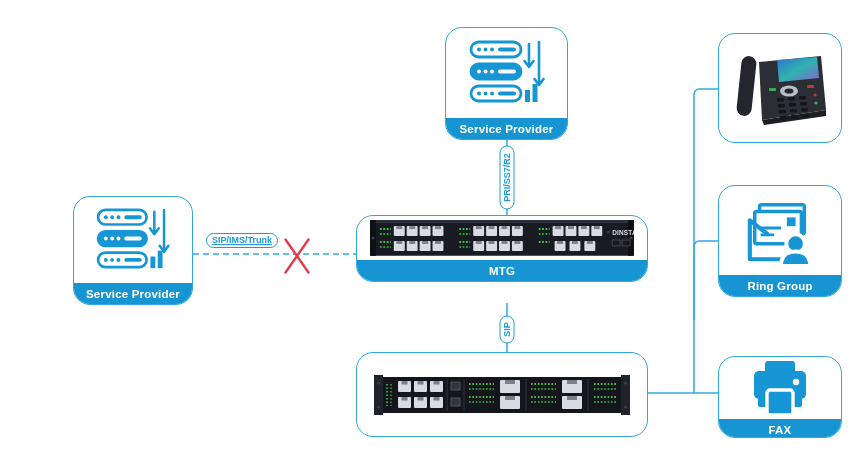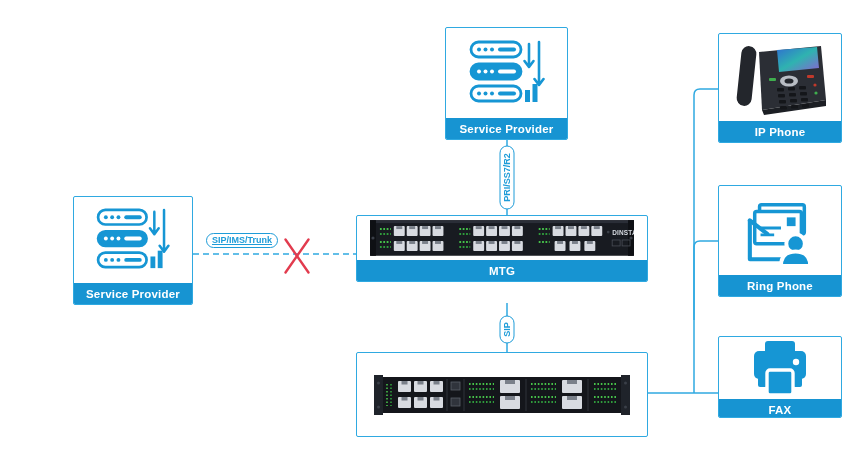--- a/index.html
+++ b/index.html
@@ -1,19 +1,19 @@
 <!DOCTYPE html>
 <html><head>
 <meta charset="utf-8">
 <style>
   html,body{margin:0;padding:0;background:#fff;}
   .canvas{position:relative;width:858px;height:460px;background:#fff;overflow:hidden;
           font-family:"Liberation Sans",sans-serif;}
   .wires{position:absolute;left:0;top:0;z-index:1;}
-  .node{position:absolute;border:1.6px solid #2fa9e1;border-radius:2px;background:#fff;
+  .node{position:absolute;border:1.6px solid #2fa9e1;border-radius:17px;background:#fff;
         display:flex;flex-direction:column;overflow:hidden;z-index:2;box-sizing:border-box;}
   .node-body{flex:1;display:flex;align-items:center;justify-content:center;}
   .node-label{height:21px;flex:0 0 21px;background:#1794d2;color:#fff;font-size:11.5px;
         font-weight:bold;display:flex;align-items:center;justify-content:center;letter-spacing:.2px;}
   .pill{position:absolute;z-index:3;background:#fff;border:1.3px solid #1e9cd8;color:#1e9cd8;
         border-radius:9px;font-size:9px;font-weight:bold;line-height:13px;padding:0 5px;
         white-space:nowrap;text-align:center;box-sizing:border-box;}
   .pill.vert{transform:rotate(-90deg);transform-origin:center;}
   .xmark{position:absolute;z-index:4;}
 </style>
@@ -263,45 +263,44 @@
             <rect x="58" y="62" width="7" height="3.4" rx="1"></rect>
             <rect x="69" y="61" width="7" height="3.4" rx="1"></rect>
           <rect x="48" y="69" width="7" height="3.4" rx="1"></rect>
             <rect x="59" y="68" width="7" height="3.4" rx="1"></rect>
             <rect x="70" y="67" width="7" height="3.4" rx="1"></rect>
         </g>
         <circle cx="83" cy="48" r="1.6" fill="#c0392b"></circle>
         <circle cx="84" cy="56" r="1.6" fill="#3fae4e"></circle>
       </svg>
     </div>
-    <div class="node-label">IP Phone</div>
   </div>
 
   <div class="node" style="left:718px;top:185px;width:124px;height:112px;">
     <div class="node-body">
       <svg width="72" height="72" viewBox="0 0 74 74">
         <g stroke="#1696d4" fill="#fff" stroke-width="3.6" stroke-linejoin="round">
           <rect x="16" y="10" width="46" height="30" rx="2"></rect>
           <rect x="11" y="17" width="48" height="33" rx="2"></rect>
         </g>
         <rect x="44" y="23" width="9" height="9" fill="#1696d4"></rect>
         <line x1="17" y1="34" x2="38" y2="34" stroke="#1696d4" stroke-width="3"></line>
         <line x1="17" y1="41" x2="31" y2="41" stroke="#1696d4" stroke-width="3"></line>
         <path d="M6,26 L6,66 L44,66" fill="none" stroke="#1696d4" stroke-width="4.2" stroke-linejoin="round"></path>
         <path d="M6,26 L24,40" fill="none" stroke="#1696d4" stroke-width="4.2" stroke-linecap="round"></path>
         <g stroke="#fff" stroke-width="4">
           <circle cx="53" cy="50" r="9.5" fill="#1696d4"></circle>
           <path d="M38,73 Q38,58 53,58 Q68,58 68,73 Z" fill="#1696d4"></path>
         </g>
       </svg>
     </div>
-    <div class="node-label">Ring Phone</div>
-  </div>
-
-  <div class="node" style="left:718px;top:336px;width:124px;height:82px;">
+    <div class="node-label">Ring Group</div>
+  </div>
+
+  <div class="node" style="left:718px;top:356px;width:124px;height:82px;">
     <div class="node-body">
       <svg width="64" height="62" viewBox="0 0 64 60">
         <rect x="17" y="3" width="30" height="15" rx="3" fill="#1696d4"></rect>
         <rect x="6" y="13" width="52" height="28" rx="5" fill="#1696d4"></rect>
         <rect x="10" y="39" width="9" height="10" rx="2" fill="#1696d4"></rect>
         <rect x="45" y="39" width="9" height="10" rx="2" fill="#1696d4"></rect>
         <rect x="19" y="32" width="26" height="25" rx="3" fill="#1696d4" stroke="#fff" stroke-width="3.4"></rect>
         <circle cx="48" cy="24" r="3.2" fill="#fff"></circle>
       </svg>
     </div>

